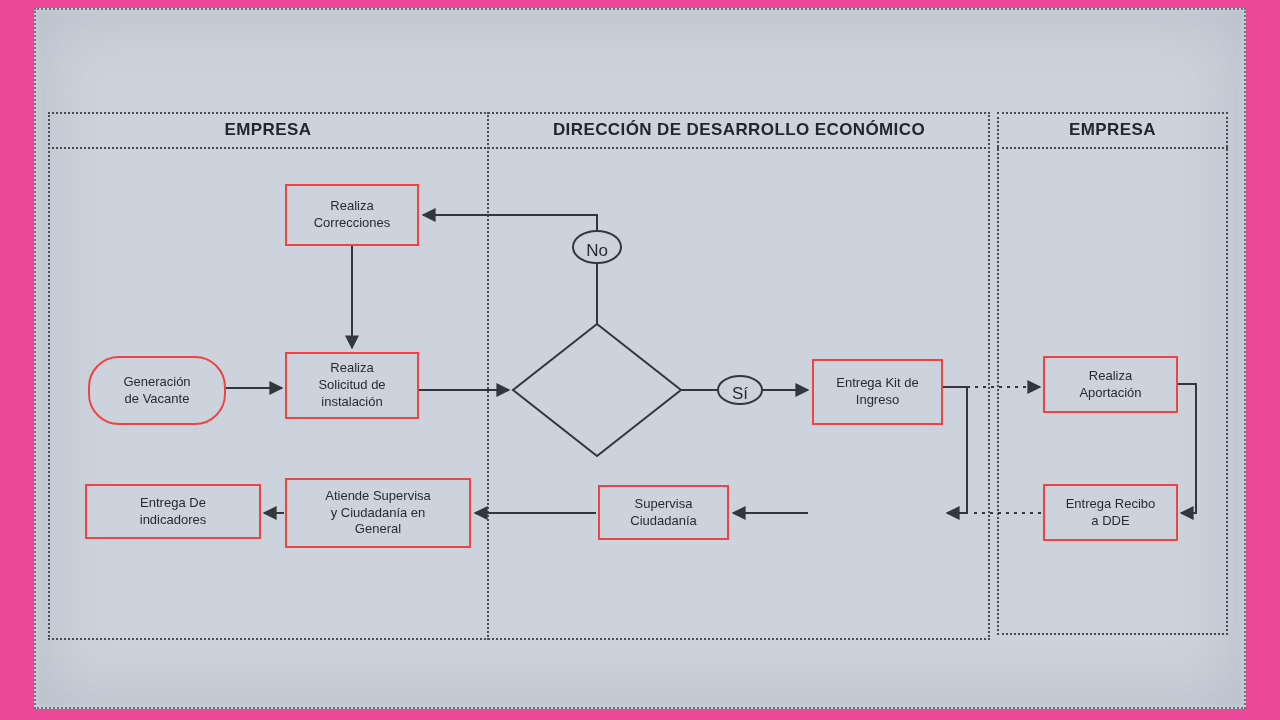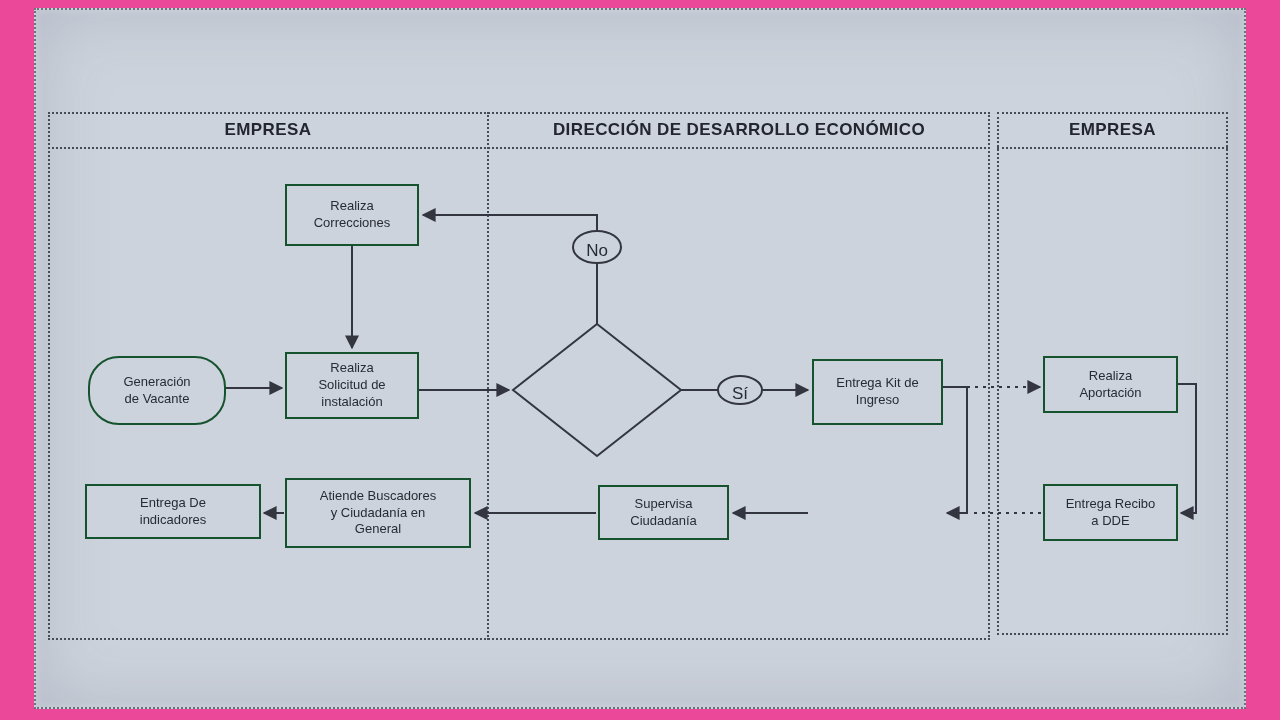--- a/index.html
+++ b/index.html
@@ -11,21 +11,21 @@
     box-shadow: inset 0 0 70px rgba(110,122,145,0.28), inset 0 0 10px rgba(255,255,255,0.35);
   }
   .frame { position:absolute; border:2px dotted #474b54; }
   .hline { position:absolute; border-top:2px dotted #474b54; height:0; }
   .vline { position:absolute; border-left:2px dotted #474b54; width:0; }
   .lane-title {
     position:absolute; font-weight:bold; font-size:17px; color:#23262e;
     text-align:center; letter-spacing:0.4px;
   }
   .node {
-    position:absolute; border:2px solid #14532d; background:#cdd3dc;
+    position:absolute; border:2px solid #ef4444; background:#cdd3dc;
     display:flex; align-items:center; justify-content:center;
     text-align:center; font-size:13px; line-height:1.3; color:#272b33;
     white-space:pre-line; padding:2px;
   }
   .stadium { border-radius:31px; }
   .freefloat {
     position:absolute; text-align:center; font-size:13px; line-height:1.3;
     color:#272b33; white-space:pre-line;
   }
   .edge-label { position:absolute; text-align:center; font-size:17px; color:#272b33; }
@@ -83,21 +83,21 @@
 Solicitud de
 instalación</div>
   <div class="node" style="left:812px;top:359px;width:131px;height:66px">Entrega Kit de
 Ingreso</div>
   <div class="node" style="left:1043px;top:356px;width:135px;height:57px">Realiza
 Aportación</div>
   <div class="node" style="left:1043px;top:484px;width:135px;height:57px">Entrega Recibo
 a DDE</div>
   <div class="node" style="left:598px;top:485px;width:131px;height:55px">Supervisa
 Ciudadanía</div>
-  <div class="node" style="left:285px;top:478px;width:186px;height:70px">Atiende Buscadores
+  <div class="node" style="left:285px;top:478px;width:186px;height:70px">Atiende Supervisa
 y Ciudadanía en
 General</div>
   <div class="node" style="left:85px;top:484px;width:176px;height:55px">Entrega De
 indicadores</div>
 
   <div class="edge-label" style="left:583px;top:241px;width:28px">No</div>
   <div class="edge-label" style="left:726px;top:384px;width:28px">Sí</div>
 
 </div>
 

